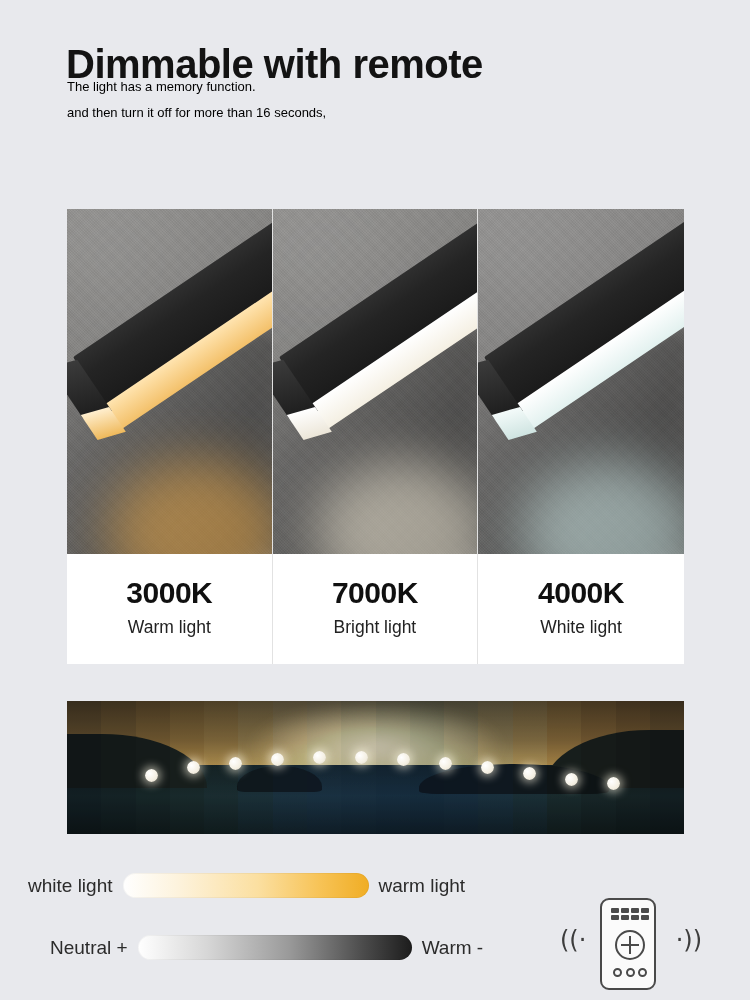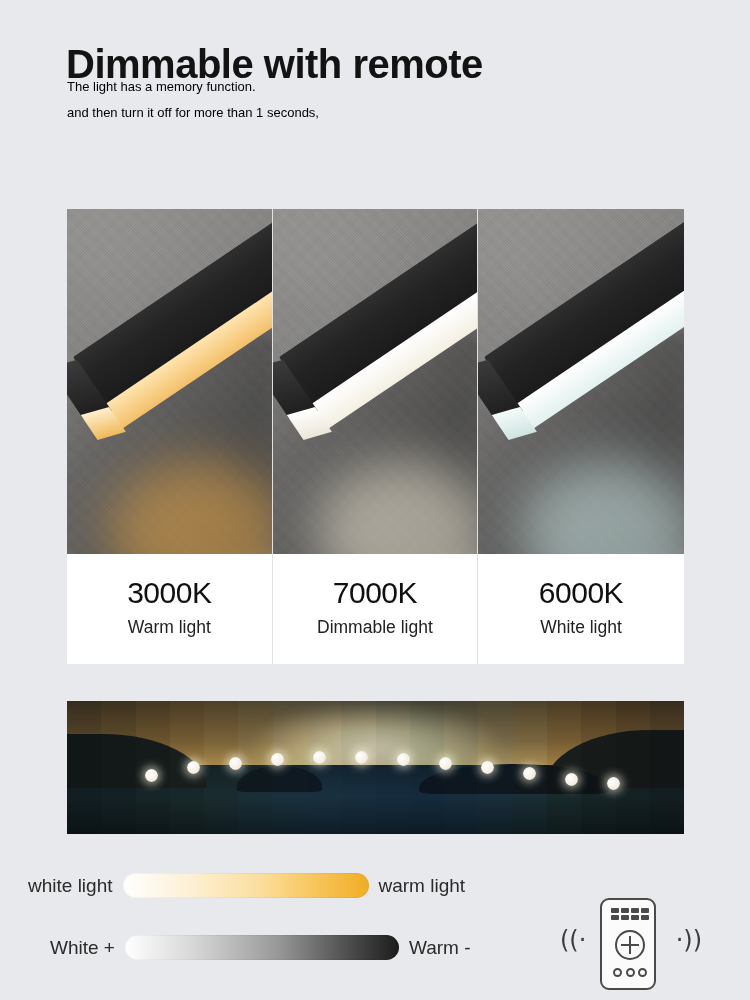--- a/index.html
+++ b/index.html
@@ -158,21 +158,21 @@
   .caption {
     position: absolute;
     bottom: 0;
     left: 0; right: 0;
     height: 110px;
     text-align: center;
     background: #fff;
   }
   .temp {
     font-size: 30px;
-    font-weight: normal;
+    font-weight: bold;
     margin-top: 22px;
     letter-spacing: -0.5px;
     color: #101010;
   }
   .ttype {
     font-size: 17.5px;
     margin-top: 7px;
     color: #222;
   }
 
@@ -357,21 +357,21 @@
 </style>
 </head>
 <body>
 
 <div class="page">
 
   <h1 class="heading">Dimmable with remote</h1>
 
   <div class="sub-lines">
     <div>The light has a memory function.</div>
-    <div>and then turn it off for more than 1 seconds,</div>
+    <div>and then turn it off for more than 16 seconds,</div>
   </div>
 
   <div class="cards">
 
     <div class="card">
       <div class="photo">
         <div class="bg"></div>
         <div class="cast"></div>
         <div class="halo" style="left:40px; top:250px; width:180px; height:150px; background:#e9a94a;"></div>
         <div class="lamp">
@@ -394,38 +394,38 @@
         <div class="halo" style="left:40px; top:250px; width:180px; height:150px; background:#f2ead6;"></div>
         <div class="lamp">
           <div class="body"></div>
           <div class="glow" style="background:linear-gradient(180deg,#ffffff,#f4efe2);"></div>
           <div class="cap"></div>
           <div class="capglow" style="background:linear-gradient(180deg,#ffffff,#ece6d8);"></div>
         </div>
       </div>
       <div class="caption">
         <div class="temp">7000K</div>
-        <div class="ttype">Dimmable light</div>
+        <div class="ttype">Bright light</div>
       </div>
     </div>
 
     <div class="card">
       <div class="photo">
         <div class="bg" style="filter:saturate(0.7) hue-rotate(8deg);"></div>
         <div class="cast"></div>
         <div class="halo" style="left:40px; top:250px; width:180px; height:150px; background:#cfe8e6;"></div>
         <div class="lamp">
           <div class="body"></div>
           <div class="glow" style="background:linear-gradient(180deg,#ffffff,#e2f1ef);"></div>
           <div class="cap"></div>
           <div class="capglow" style="background:linear-gradient(180deg,#f4fbfa,#cfe4e1);"></div>
         </div>
       </div>
       <div class="caption">
-        <div class="temp">6000K</div>
+        <div class="temp">4000K</div>
         <div class="ttype">White light</div>
       </div>
     </div>
 
   </div>
 
   <div class="banner">
     <div class="sky"></div>
     <div class="sunglow"></div>
     <div class="water"></div>
@@ -469,21 +469,21 @@
       </div>
   </div>
 
   <div class="slider-row row1">
     <span class="slider-label left">white light</span>
     <div class="bar warm"></div>
     <span class="slider-label right">warm light</span>
   </div>
 
   <div class="slider-row row2">
-    <span class="slider-label left">White +</span>
+    <span class="slider-label left">Neutral +</span>
     <div class="bar bright"></div>
     <span class="slider-label right">Warm -</span>
   </div>
 
   <div class="remote-wrap">
     <span class="waves l">((·</span>
     <div class="remote">
       <div class="leds">
         <i></i>
           <i></i>

